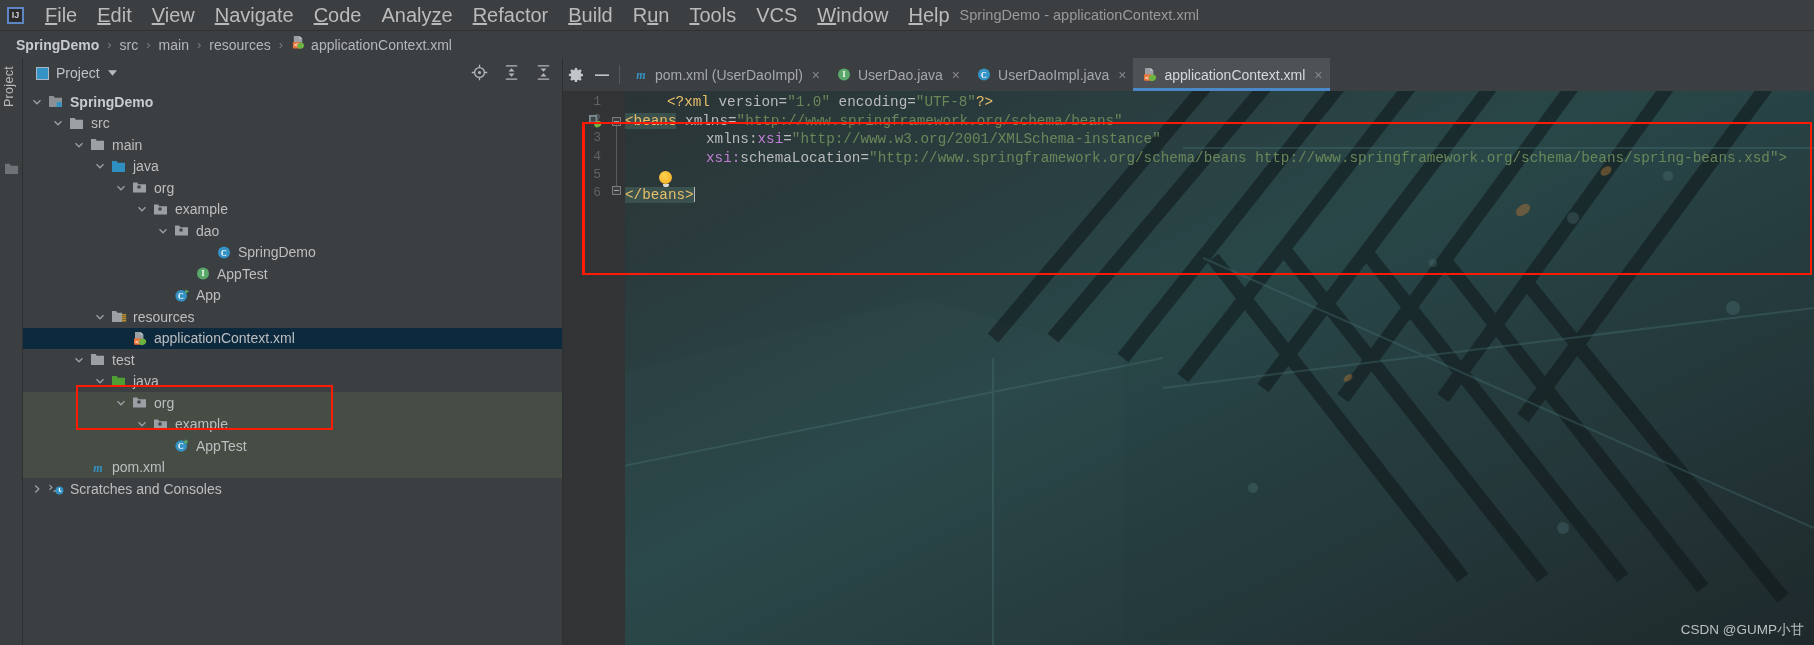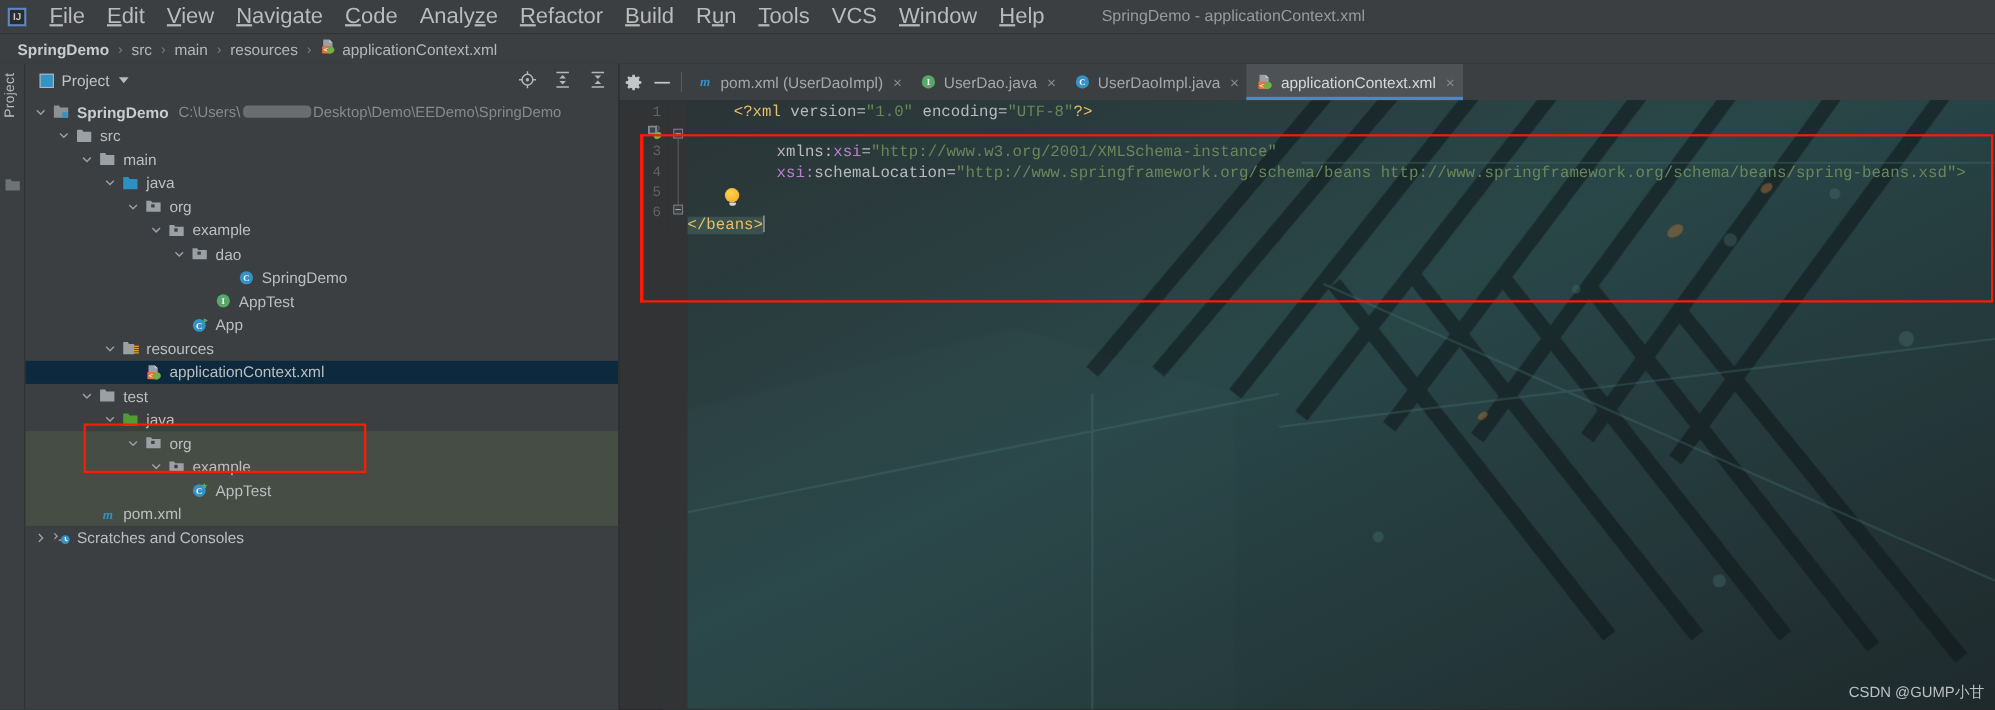--- a/index.html
+++ b/index.html
@@ -4,21 +4,21 @@
 <style>
   * { box-sizing: border-box; }
   html, body {
     margin: 0; padding: 0;
     width: 1814px; height: 645px;
     overflow: hidden;
     background: #3c3f41;
     font-family: "Liberation Sans", sans-serif;
     -webkit-font-smoothing: antialiased;
   }
-  .app { position: relative; width: 1814px; height: 645px; background: #14532d; }
+  .app { position: relative; width: 1814px; height: 645px; background: #be185d; }
 
   
   .menubar {
     position: absolute; top: 0; left: 0; width: 1814px; height: 31px;
     background: #3c3f41;
     display: flex; align-items: center;
     border-bottom: 1px solid #323232;
   }
   .ij-logo {
     width: 17px; height: 17px; margin-left: 7px; margin-right: 11px;
@@ -26,21 +26,21 @@
     display: flex; align-items: center; justify-content: center;
     font-size: 9px; color: #c9ccce; font-weight: bold;
     font-family: "Liberation Sans", sans-serif; line-height: 1;
   }
   .menu-item {
     font-size: 20px; color: #bbbbbb; padding: 0 10px;
     white-space: nowrap; cursor: default;
   }
   .menu-item u { text-decoration: underline; }
   .win-title {
-    font-size: 14.5px; color: #9a9a9a; margin-left: 42px; white-space: nowrap;
+    font-size: 14.5px; color: #9a9a9a; white-space: nowrap;
   }
 
   
   .breadcrumb {
     position: absolute; top: 31px; left: 0; width: 1814px; height: 27px;
     background: #3c3f41;
     display: flex; align-items: center; padding-left: 16px;
   }
   .crumb { font-size: 14px; color: #b4b7ba; white-space: nowrap; }
   .crumb.first { font-weight: bold; color: #c8cbce; }
@@ -271,21 +271,20 @@
               <path d="M1.5 3.3L5 6.8l3.5-3.5" stroke="#9aa0a6" stroke-width="1.3" fill="none"></path>
             </svg>
           </span>
           <span class="ico" style="margin-left: 6px;">
             <svg width="16" height="15" viewBox="0 0 16 15">
               <path d="M1 2h4.6l1.2 1.8H14V13H1z" fill="#8d9194"></path>
               <rect x="8.6" y="8" width="5" height="5" fill="#3592c4"></rect>
             </svg>
           </span>
           <span class="lbl bold">SpringDemo</span>
-          <span class="path"><span>C:\Users\</span><span class="redact"></span><span>Desktop\Demo\EEDemo\SpringDemo</span></span>
         </div>
         <div class="trow" style="padding-left: 29px;">
           <span class="arrow">
             <svg width="10" height="10" viewBox="0 0 10 10">
               <path d="M1.5 3.3L5 6.8l3.5-3.5" stroke="#9aa0a6" stroke-width="1.3" fill="none"></path>
             </svg>
           </span>
           <span class="ico" style="margin-left: 6px;">
             <svg width="16" height="15" viewBox="0 0 16 15">
               <path d="M1 2h4.6l1.2 1.8H14V13H1z" fill="#9aa0a3"></path>
@@ -654,26 +653,27 @@
       <div class="fold-minus" style="top:26px"></div>
       <div class="foldline" style="top:35px; height:66px;"></div>
       <div class="fold-minus" style="top:95px"></div>
 
       <div class="bulb" style="left:96px; top:80px;"></div>
 
       <div class="codelines">
         
         <div class="cl" style="top:2px; left:42px;"><span class="k-decl">&lt;?xml</span><span class="k-attr"> version=</span><span class="k-str">"1.0"</span><span class="k-attr"> encoding=</span><span class="k-str">"UTF-8"</span><span class="k-decl">?&gt;</span></div>
         
+        <div class="cl" style="top:20.5px; left:0px;"><span class="k-tag hl-tag">&lt;beans</span><span class="k-attr"> xmlns=</span><span class="k-str">"http://www.springframework.org/schema/beans"</span></div>
         
         <div class="cl" style="top:39px; left:81px;"><span class="k-attr">xmlns:</span><span class="k-ns">xsi</span><span class="k-eq">=</span><span class="k-str">"http://www.w3.org/2001/XMLSchema-instance"</span></div>
         
         <div class="cl" style="top:57.5px; left:81px;"><span class="k-ns">xsi:</span><span class="k-attr">schemaLocation</span><span class="k-eq">=</span><span class="k-str">"http://www.springframework.org/schema/beans http://www.springframework.org/schema/beans/spring-beans.xsd"&gt;</span></div>
         
-        <div class="cl" style="top:105px; left:0px;"><span class="k-tag hl-tag">&lt;/beans&gt;</span><span class="caret"></span></div>
+        <div class="cl" style="top:95px; left:0px;"><span class="k-tag hl-tag">&lt;/beans&gt;</span><span class="caret"></span></div>
       </div>
 
       <div class="redline-left"></div>
       <div class="redbox-editor"></div>
     </div>
   </div>
 
   <div class="watermark">CSDN @GUMP小甘</div>
 </div>
 

